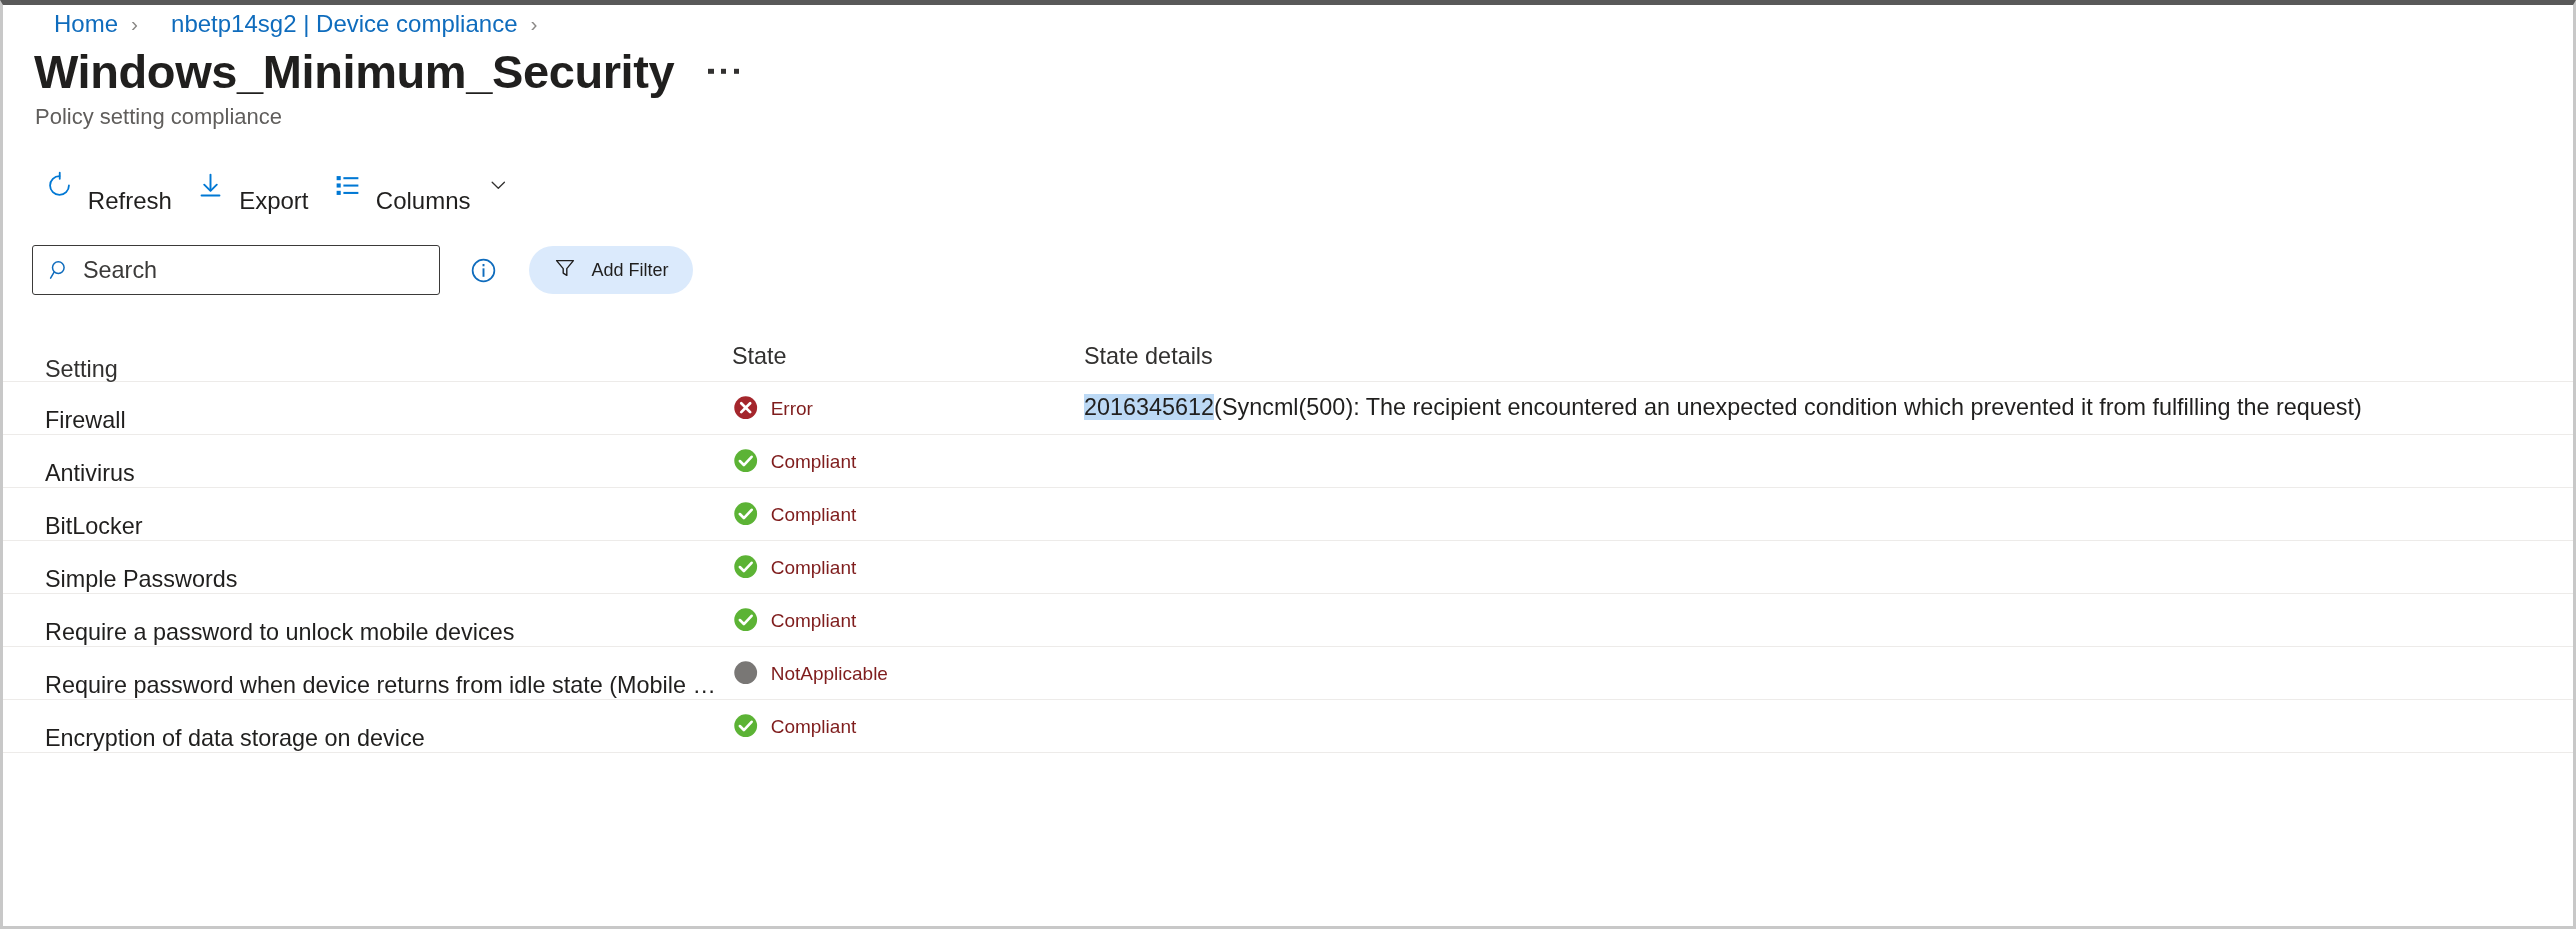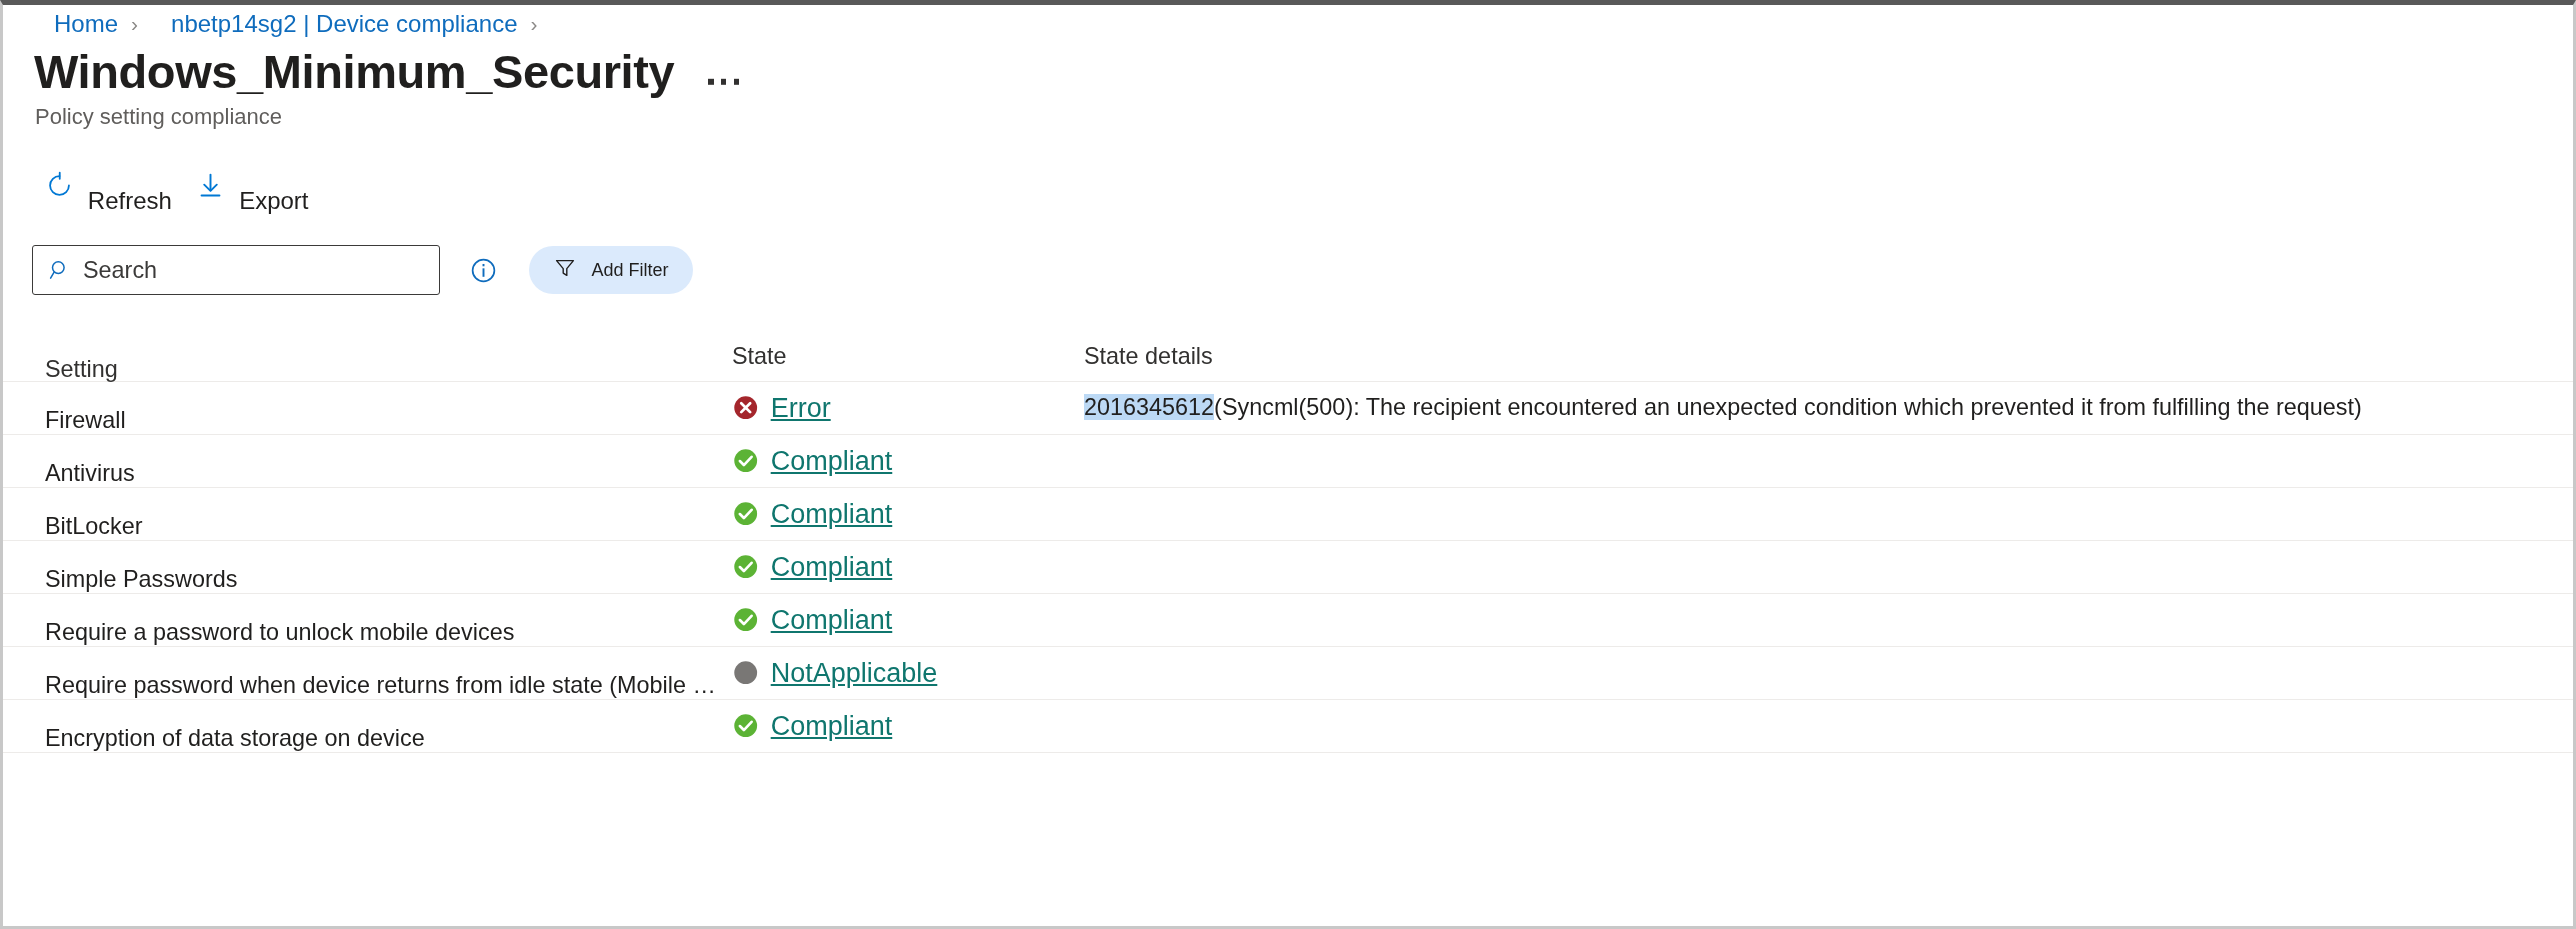--- a/index.html
+++ b/index.html
@@ -45,21 +45,21 @@
     margin: 0 13px;
     font-size: 21px;
     line-height: 1;
     display: inline-block;
     transform: translateY(-0.8px);
   }
 
   
   .title-row {
     display: flex;
-    align-items: flex-end;
+    align-items: flex-start;
     padding: 18px 0 0 31px;
   }
   .page-title {
     font-size: 47px;
     font-weight: 700;
     color: #201f1e;
     letter-spacing: -0.4px;
     line-height: 1.05;
     white-space: nowrap;
   }
@@ -233,25 +233,24 @@
   }
   .state-icon {
     width: 27.4px;
     height: 27.4px;
     flex: none;
     display: flex;
     align-items: center;
     justify-content: center;
   }
   .state-label {
-    font-size: 27px;
-    color: #0f766e;
-    line-height: 1;
-    white-space: nowrap;
-    text-decoration: underline;
+    font-size: 19px;
+    color: #7f1d1d;
+    line-height: 1;
+    white-space: nowrap;
   }
   .details-text {
     font-size: 23.4px;
     color: #201f1e;
     line-height: 1;
     white-space: nowrap;
   }
   .hl {
     background: #bcd9f5;
     color: #201f1e;
@@ -295,20 +294,38 @@
       <span class="ico">
         <svg width="29" height="29" viewBox="0 0 24 24" fill="none" aria-hidden="true">
           <path d="M12 3v13" stroke="#0078d4" stroke-width="1.6" stroke-linecap="round"></path>
           <path d="M6.8 11.3 12 16.4l5.2-5.1" stroke="#0078d4" stroke-width="1.6" stroke-linecap="round" stroke-linejoin="round"></path>
           <path d="M4.6 20.2h14.8" stroke="#0078d4" stroke-width="1.6" stroke-linecap="round"></path>
         </svg>
       </span>
       <span class="lbl">Export</span>
     </div>
 
+    <div class="cmd">
+      <span class="ico">
+        <svg width="29" height="29" viewBox="0 0 24 24" aria-hidden="true">
+          <rect x="3" y="4.2" width="3.4" height="3.4" fill="#0078d4"></rect>
+          <rect x="3" y="10.3" width="3.4" height="3.4" fill="#0078d4"></rect>
+          <rect x="3" y="16.4" width="3.4" height="3.4" fill="#0078d4"></rect>
+          <rect x="8.6" y="5.1" width="12.4" height="1.7" fill="#0078d4"></rect>
+          <rect x="8.6" y="11.2" width="12.4" height="1.7" fill="#0078d4"></rect>
+          <rect x="8.6" y="17.3" width="12.4" height="1.7" fill="#0078d4"></rect>
+        </svg>
+      </span>
+      <span class="lbl">Columns</span>
+      <span class="chev">
+        <svg width="24" height="24" viewBox="0 0 24 24" fill="none" aria-hidden="true">
+          <path d="M5.5 9 12 15.4 18.5 9" stroke="#323130" stroke-width="1.4" stroke-linecap="round" stroke-linejoin="round"></path>
+        </svg>
+      </span>
+    </div>
 
   </div>
 
   <div class="searchrow">
     <div class="search-box">
       <span class="s-ico">
         <svg width="24" height="24" viewBox="0 0 24 24" fill="none" aria-hidden="true">
           <circle cx="10.3" cy="9.6" r="5.8" stroke="#0f6cbd" stroke-width="1.5"></circle>
           <path d="M6.1 14.1 2.6 20.2" stroke="#0f6cbd" stroke-width="1.5" stroke-linecap="round"></path>
         </svg>

